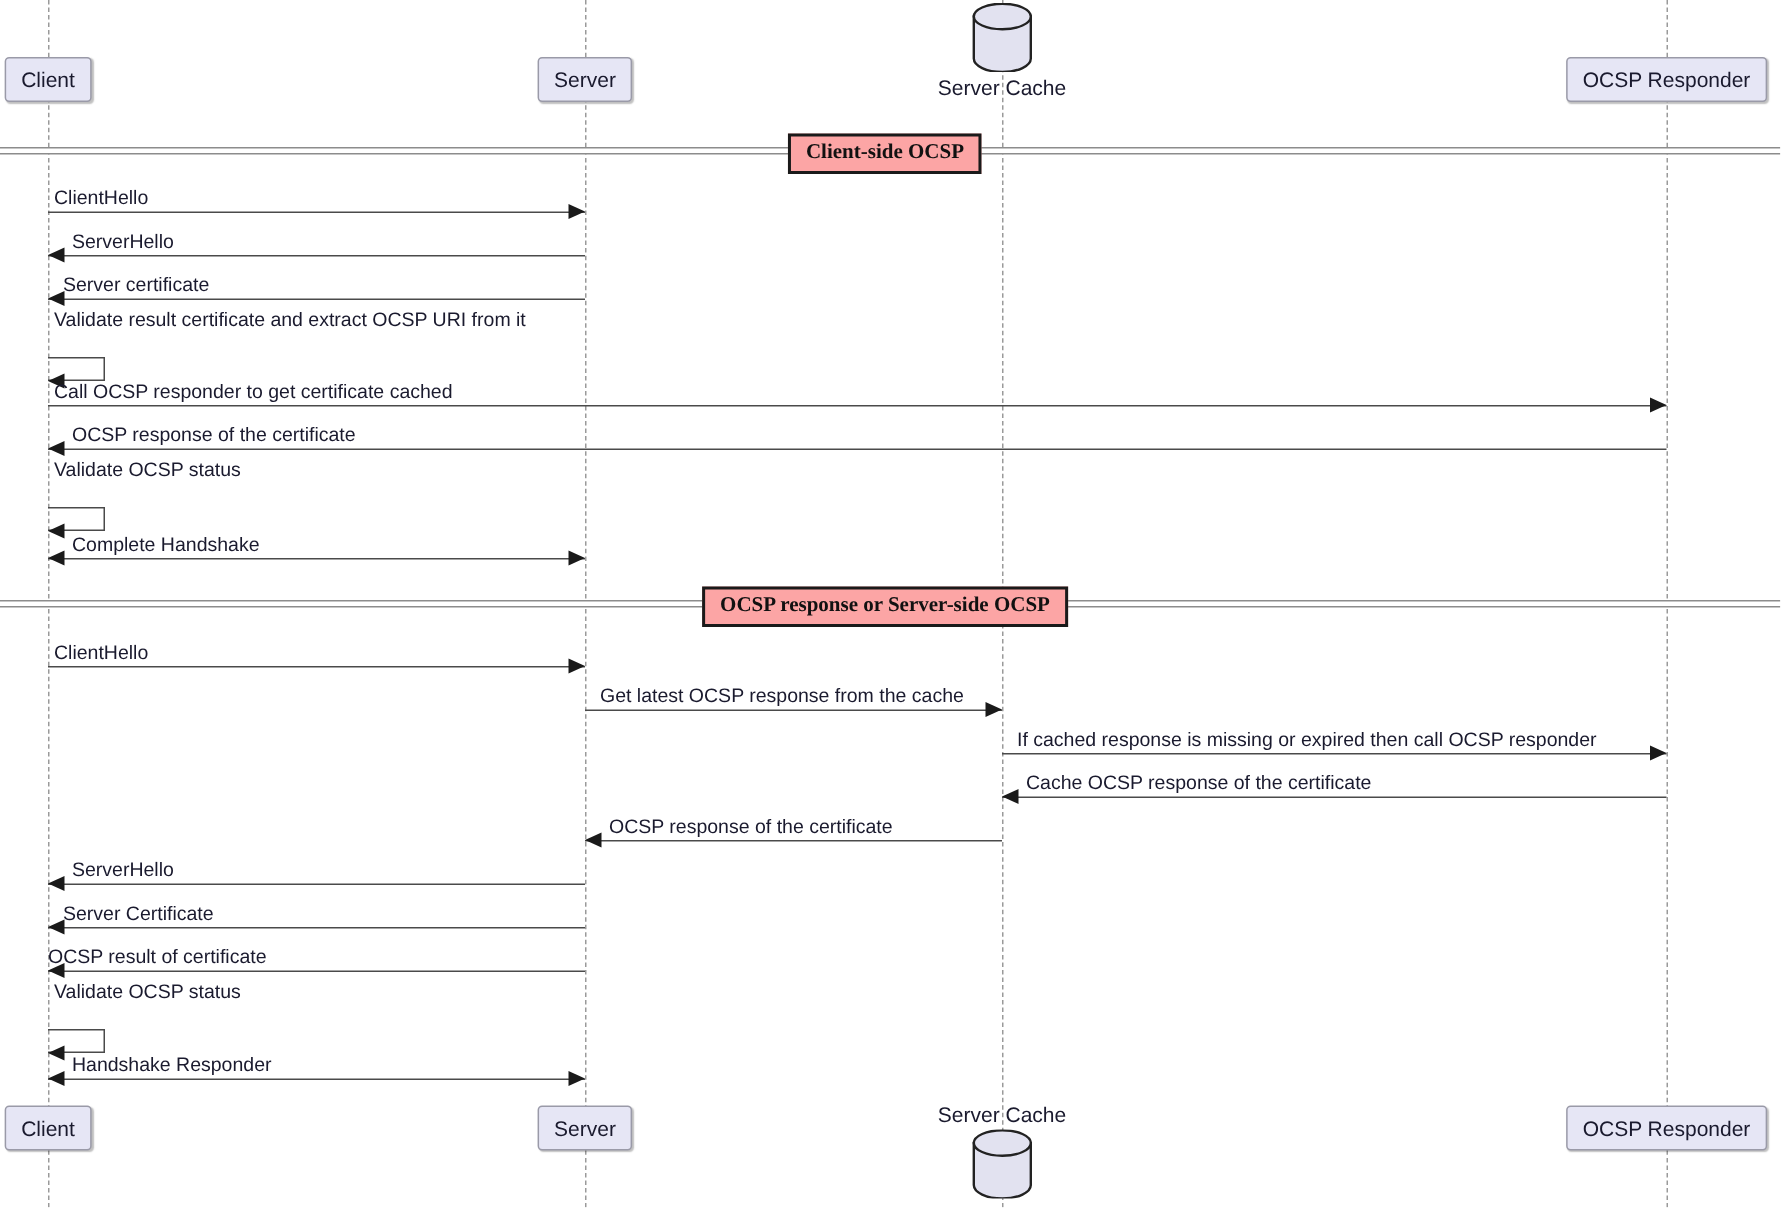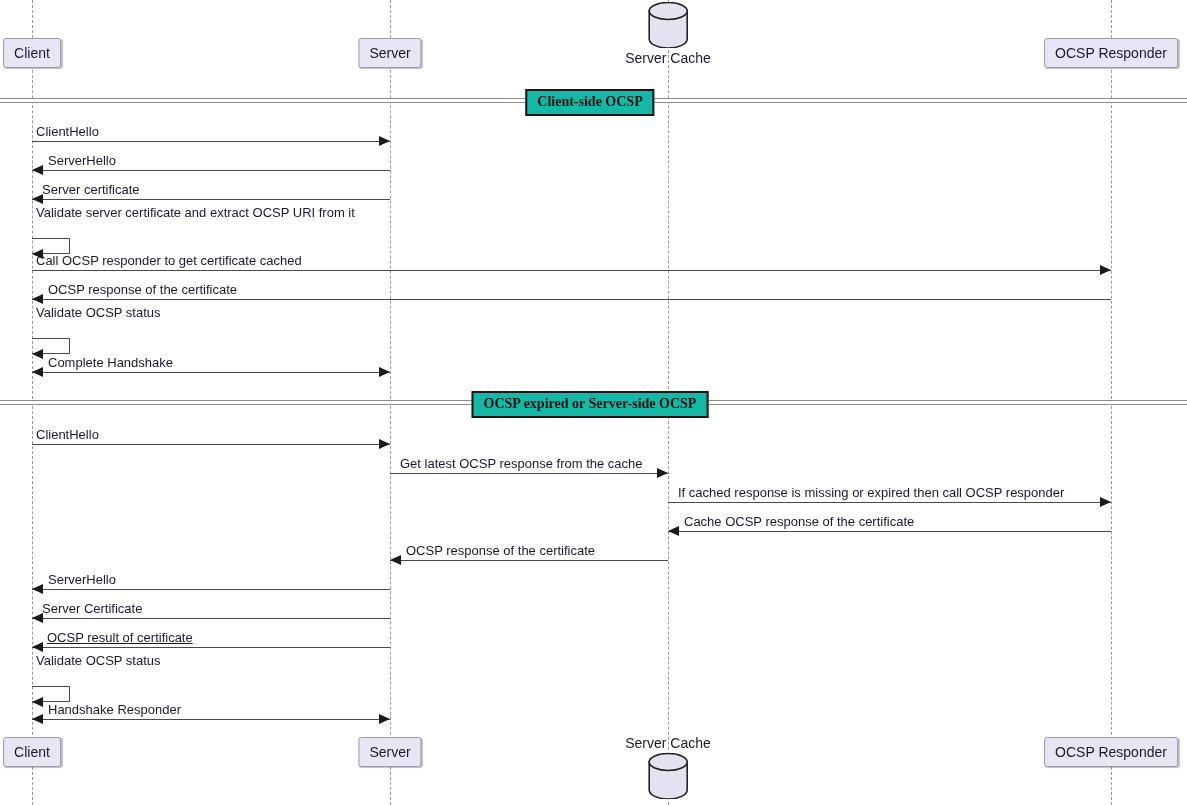--- a/index.html
+++ b/index.html
@@ -71,21 +71,21 @@
     width: 1187px;
     height: 5px;
     border-top: 1px solid #8c8c8c;
     border-bottom: 1px solid #8c8c8c;
     box-sizing: border-box;
     background: #ffffff;
   }
   .divider-label {
     position: absolute;
     transform: translateX(-50%);
-    background: #14b8a6;
+    background: #fca5a5;
     border: 2px solid #1a1a1a;
     font-family: "Liberation Serif", serif;
     font-weight: bold;
     font-size: 14px;
     color: #111;
     padding: 4px 10px 5px 10px;
     line-height: 1;
     white-space: nowrap;
     box-sizing: border-box;
   }
@@ -174,21 +174,21 @@
           </svg></div>
         <div class="db-label">Server Cache</div>
       </div>
       <div class="actor-box" style="left: 1111px; top: 38px;"><span>OCSP Responder</span></div>
     </div>
 
   <div id="dividers">
       <div class="divider-line" style="top: 98px;"></div>
       <div class="divider-label" style="left: 590px; top: 89px;">Client-side OCSP</div>
       <div class="divider-line" style="top: 400px;"></div>
-      <div class="divider-label" style="left: 590px; top: 391px;">OCSP expired or Server-side OCSP</div>
+      <div class="divider-label" style="left: 590px; top: 391px;">OCSP response or Server-side OCSP</div>
     </div>
 
   <div id="messages">
       <div class="msg" style="left: 32px; top: 141px; width: 358px;">
         <div class="msg-line" style="width: 358px;"></div>
         <div class="arrow arrow-right" style="left: 347px;"></div>
         <div class="msg-label" style="left: 4px;">ClientHello</div>
       </div>
       <div class="msg" style="left: 32px; top: 170px; width: 358px;">
         <div class="msg-line" style="width: 358px;"></div>
@@ -196,21 +196,21 @@
         <div class="msg-label" style="left: 16px;">ServerHello</div>
       </div>
       <div class="msg" style="left: 32px; top: 199px; width: 358px;">
         <div class="msg-line" style="width: 358px;"></div>
         <div class="arrow arrow-left" style="left: 0px;"></div>
         <div class="msg-label" style="left: 10px;">Server certificate</div>
       </div>
       <div class="self-msg" style="left: 32px; top: 238px;">
         <div class="self-box"></div>
         <div class="arrow arrow-left" style="left: 0px; top: 11px;"></div>
-        <div class="self-label" style="left: 4px;">Validate server certificate and extract OCSP URI from it</div>
+        <div class="self-label" style="left: 4px;">Validate result certificate and extract OCSP URI from it</div>
       </div>
       <div class="msg" style="left: 32px; top: 270px; width: 1079px;">
         <div class="msg-line" style="width: 1079px;"></div>
         <div class="arrow arrow-right" style="left: 1068px;"></div>
         <div class="msg-label" style="left: 4px;">Call OCSP responder to get certificate cached</div>
       </div>
       <div class="msg" style="left: 32px; top: 299px; width: 1079px;">
         <div class="msg-line" style="width: 1079px;"></div>
         <div class="arrow arrow-left" style="left: 0px;"></div>
         <div class="msg-label" style="left: 16px;">OCSP response of the certificate</div>
@@ -257,21 +257,21 @@
         <div class="msg-label" style="left: 16px;">ServerHello</div>
       </div>
       <div class="msg" style="left: 32px; top: 618px; width: 358px;">
         <div class="msg-line" style="width: 358px;"></div>
         <div class="arrow arrow-left" style="left: 0px;"></div>
         <div class="msg-label" style="left: 10px;">Server Certificate</div>
       </div>
       <div class="msg" style="left: 32px; top: 647px; width: 358px;">
         <div class="msg-line" style="width: 358px;"></div>
         <div class="arrow arrow-left" style="left: 0px;"></div>
-        <div class="msg-label" style="left: 15px; text-decoration: underline;">OCSP result of certificate</div>
+        <div class="msg-label" style="left: 0;">OCSP result of certificate</div>
       </div>
       <div class="self-msg" style="left: 32px; top: 686px;">
         <div class="self-box"></div>
         <div class="arrow arrow-left" style="left: 0px; top: 11px;"></div>
         <div class="self-label" style="left: 4px;">Validate OCSP status</div>
       </div>
       <div class="msg" style="left: 32px; top: 719px; width: 358px;">
         <div class="msg-line" style="width: 358px;"></div>
         <div class="arrow arrow-right" style="left: 347px;"></div>
         <div class="arrow arrow-left" style="left: 0px;"></div>

